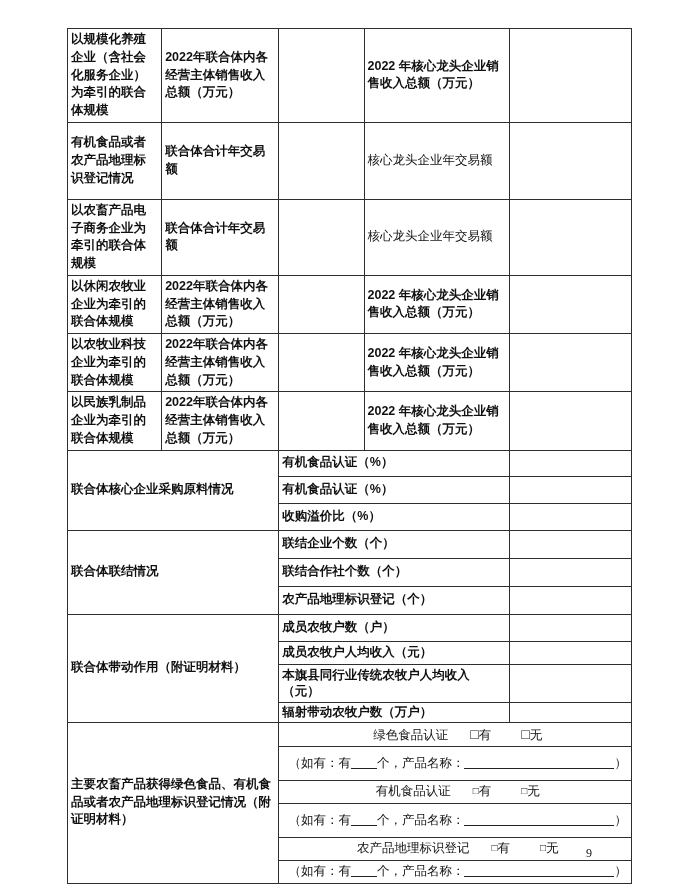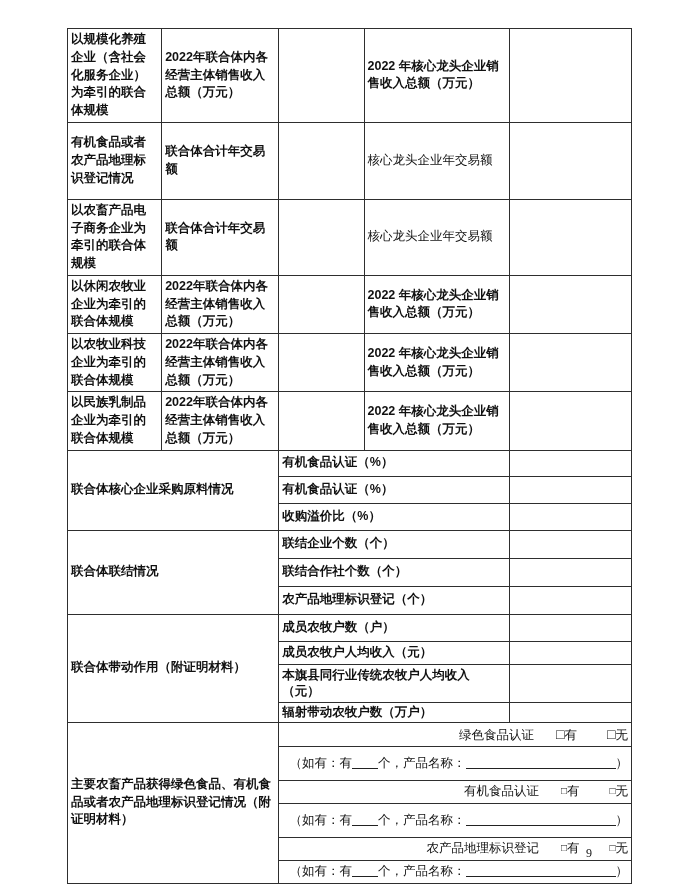--- a/index.html
+++ b/index.html
@@ -12,21 +12,21 @@
     border-collapse:collapse; table-layout:fixed;
     border:1.5px solid #2e2e2e;
   }
   td {
     border:1px solid #2e2e2e;
     text-align:left; vertical-align:middle;
     font-size:12.5px; line-height:1.42; font-weight:bold;
     padding:2px 3px; overflow:hidden;
   }
   td.regular { font-weight:normal; font-family:Liberation Sans, sans-serif; }
-  td.leftal { text-align:right; padding-left:8px;margin-top:36px; }
+  td.leftal { text-align:center; padding-left:8px;margin-top:36px; }
   .blank {
     display:inline-block; border-bottom:1px solid #222; height:13px;
     vertical-align:-2px;
   }
   .blank.short { width:26px; }
   .blank.long  { width:150px; }
   .box { font-weight:normal; display:inline-block; }
   .box.lg { font-size:14px; }
   .box.sm { font-size:10px; vertical-align:1px; }
   .gap-a { margin-left:22px; }

